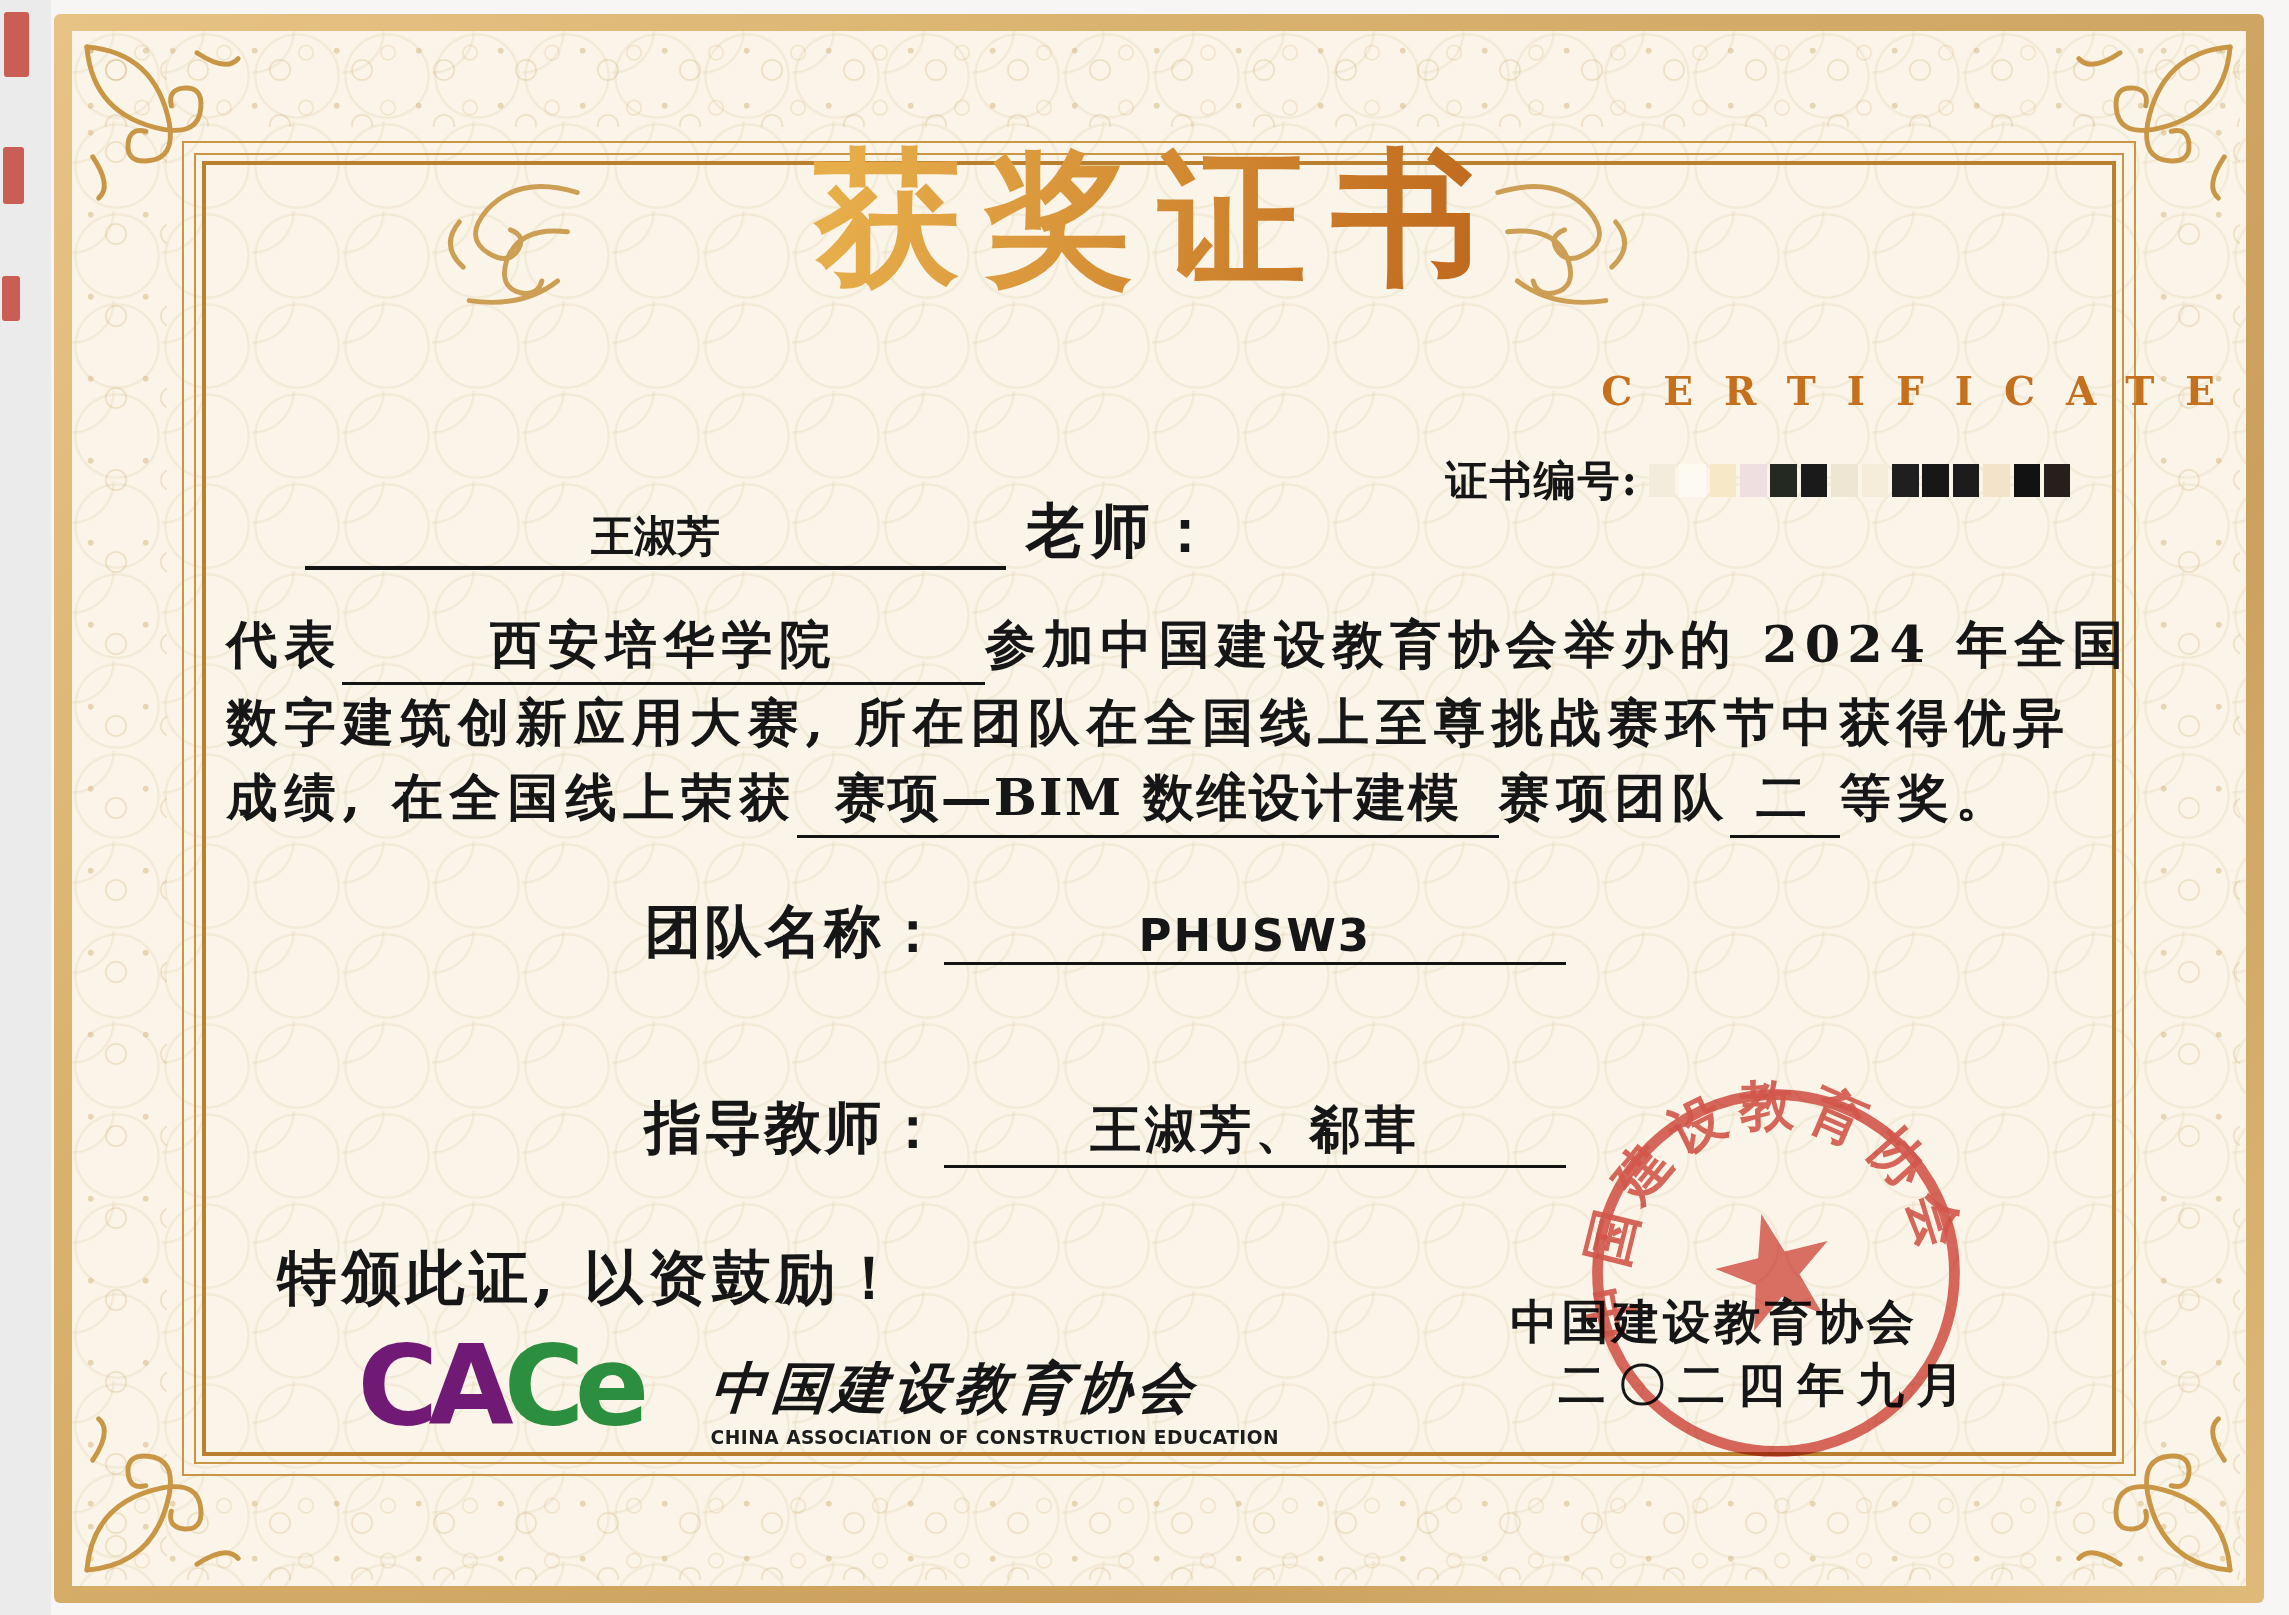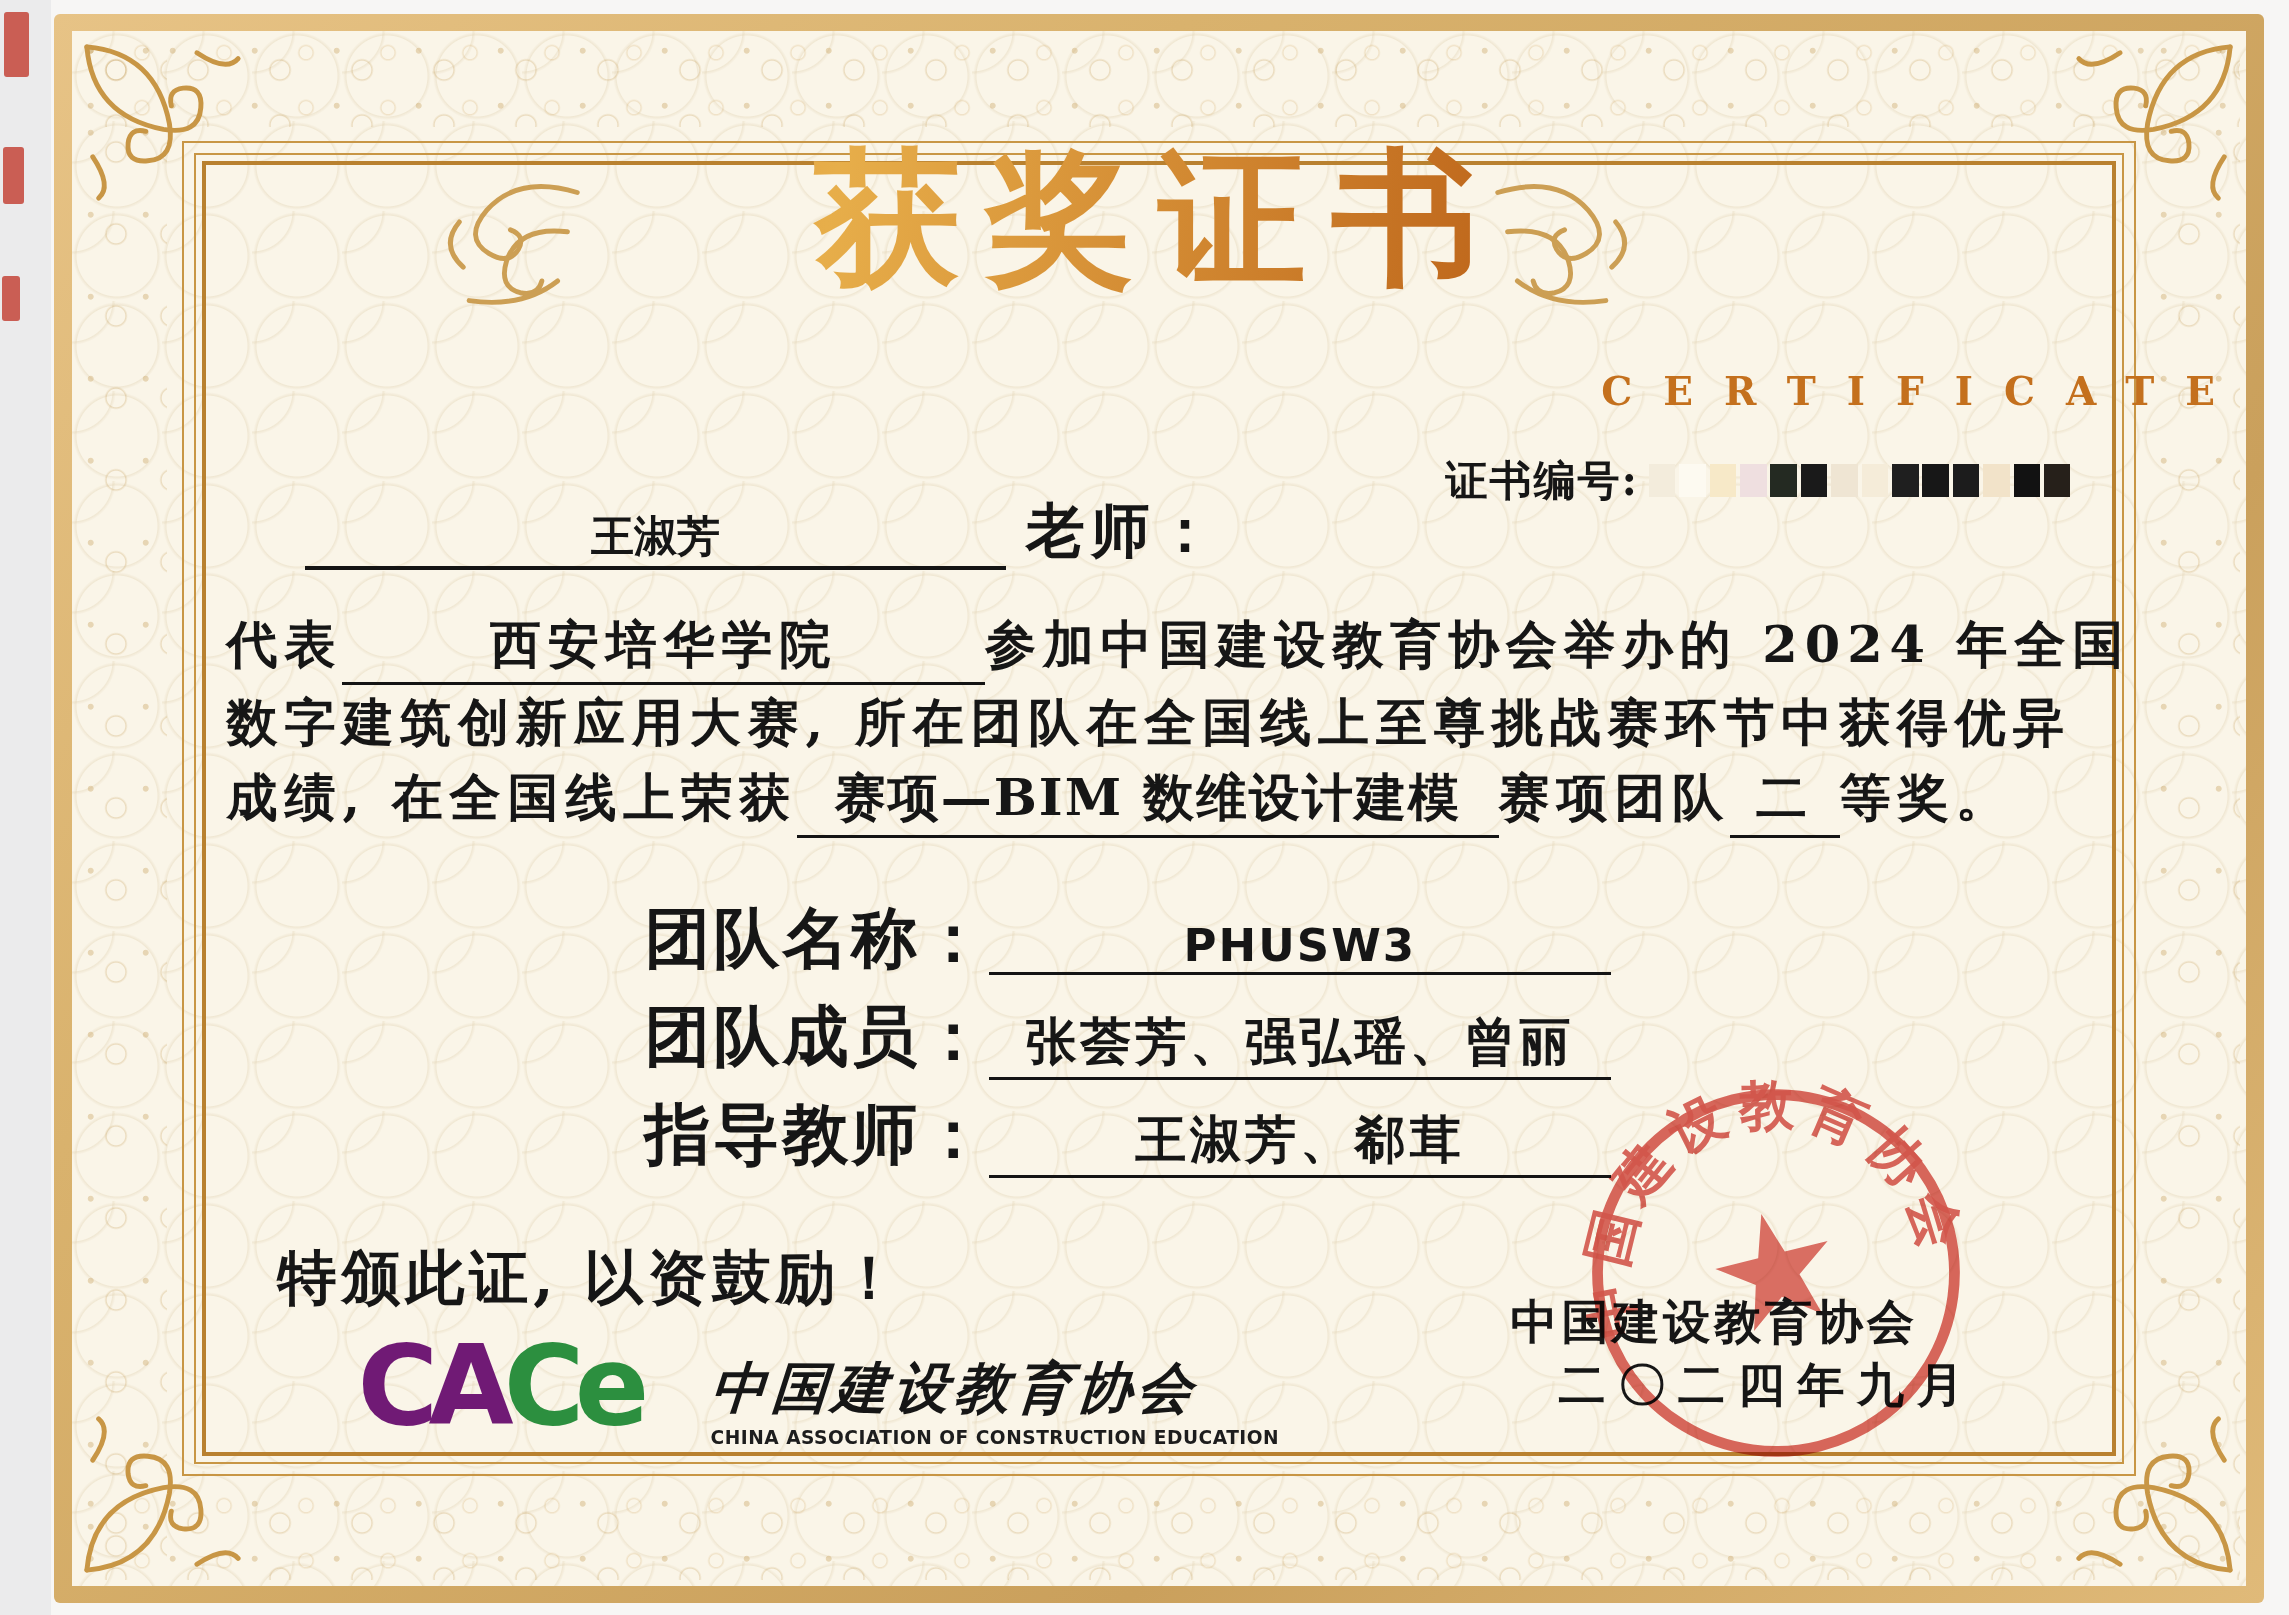--- a/index.html
+++ b/index.html
@@ -71,21 +71,21 @@
 
   
   .para{position:absolute;left:155px;top:576px;width:1897px;font-weight:bold;}
   .pline{font-size:51px;letter-spacing:6.9px;line-height:75px;white-space:nowrap;}
   .ev-u{width:686px;letter-spacing:2px;}
   .rk-u{width:94px;}
 
   
   .frow{position:absolute;left:573px;white-space:nowrap;}
   .f1{top:863px;} .f2{top:961px;} .f3{top:1059px;}
-  .flabel{font-size:66px;font-weight:bold;letter-spacing:2.9px;}
+  .flabel{font-size:57px;font-weight:bold;letter-spacing:2.9px;}
   .fval{width:606px;font-size:51px;font-weight:bold;letter-spacing:3.9px;}
   .mono-val{font-family:"DejaVu Sans","Liberation Sans",sans-serif;font-size:45px;letter-spacing:2px;}
 
   
   .closing{position:absolute;left:206px;top:1208px;font-size:59px;font-weight:bold;letter-spacing:4.9px;}
   .logo-mark{position:absolute;left:286px;top:1300px;
     font-family:"DejaVu Sans","Liberation Sans",sans-serif;font-weight:bold;
     font-size:110px;letter-spacing:-9.8px;line-height:1;}
   .lg-blue{color:#701a75;} .lg-green{color:#2c8f3f;}
   .logo-callig{position:absolute;left:639px;top:1321px;font-size:55px;font-weight:bold;
@@ -199,23 +199,20 @@
 
         <div class="para">
           <div class="pline"><span>代表</span><span class="u" style="width:627px">西安培华学院</span><span>参加中国建设教育协会举办的 2024 年全国</span></div>
           <div class="pline">数字建筑创新应用大赛, 所在团队在全国线上至尊挑战赛环节中获得优异</div>
           <div class="pline"><span>成绩, 在全国线上荣获</span><span class="u ev-u">赛项—BIM 数维设计建模</span><span>赛项团队</span><span class="u rk-u">二</span><span>等奖。</span></div>
         </div>
 
         <div class="frow f1">
           <span class="flabel">团队名称：</span><span class="u fval mono-val">PHUSW3</span>
         </div>
-        <div class="frow f2">
-          <span class="flabel">团队成员：</span><span class="u fval">张荟芳、强弘瑶、曾丽</span>
-        </div>
         <div class="frow f3">
           <span class="flabel">指导教师：</span><span class="u fval">王淑芳、郗茸</span>
         </div>
 
         <div class="closing">特颁此证, 以资鼓励！</div>
 
         <div class="logo-mark"><span class="lg-blue">CA</span><span class="lg-green">Ce</span></div>
         <div class="logo-callig">中国建设教育协会</div>
         <div class="logo-caption">CHINA ASSOCIATION OF CONSTRUCTION EDUCATION</div>
 

